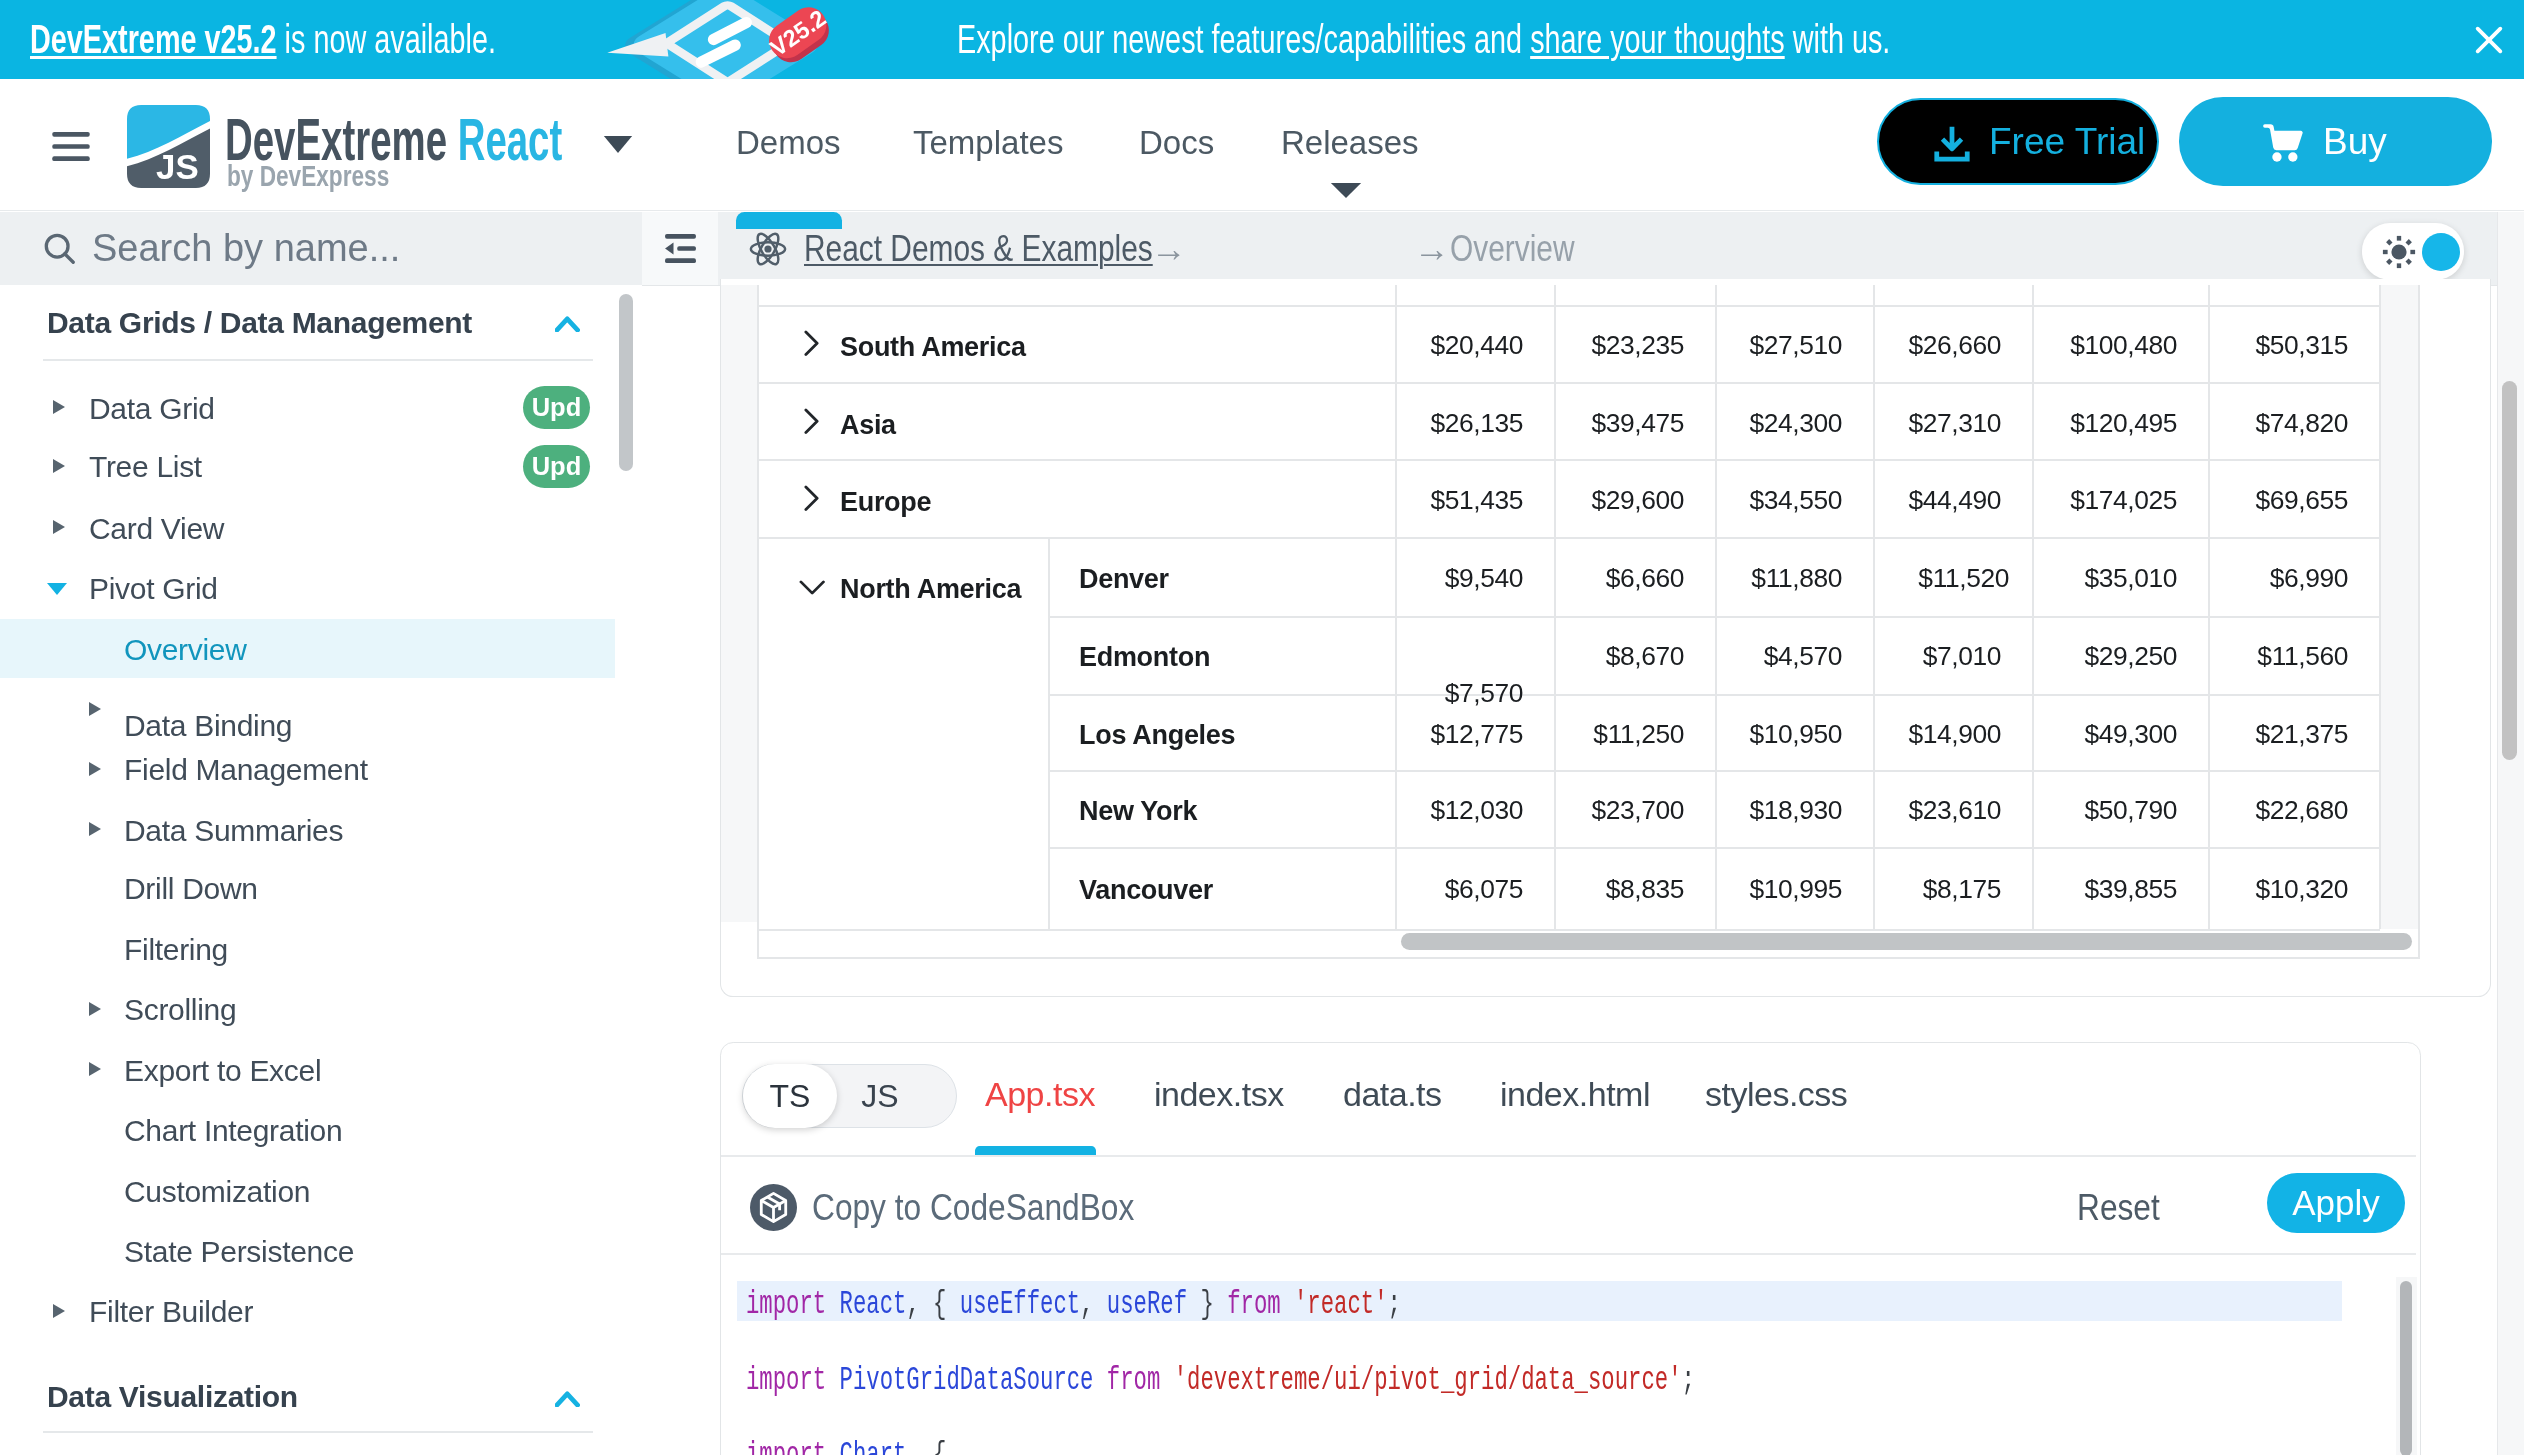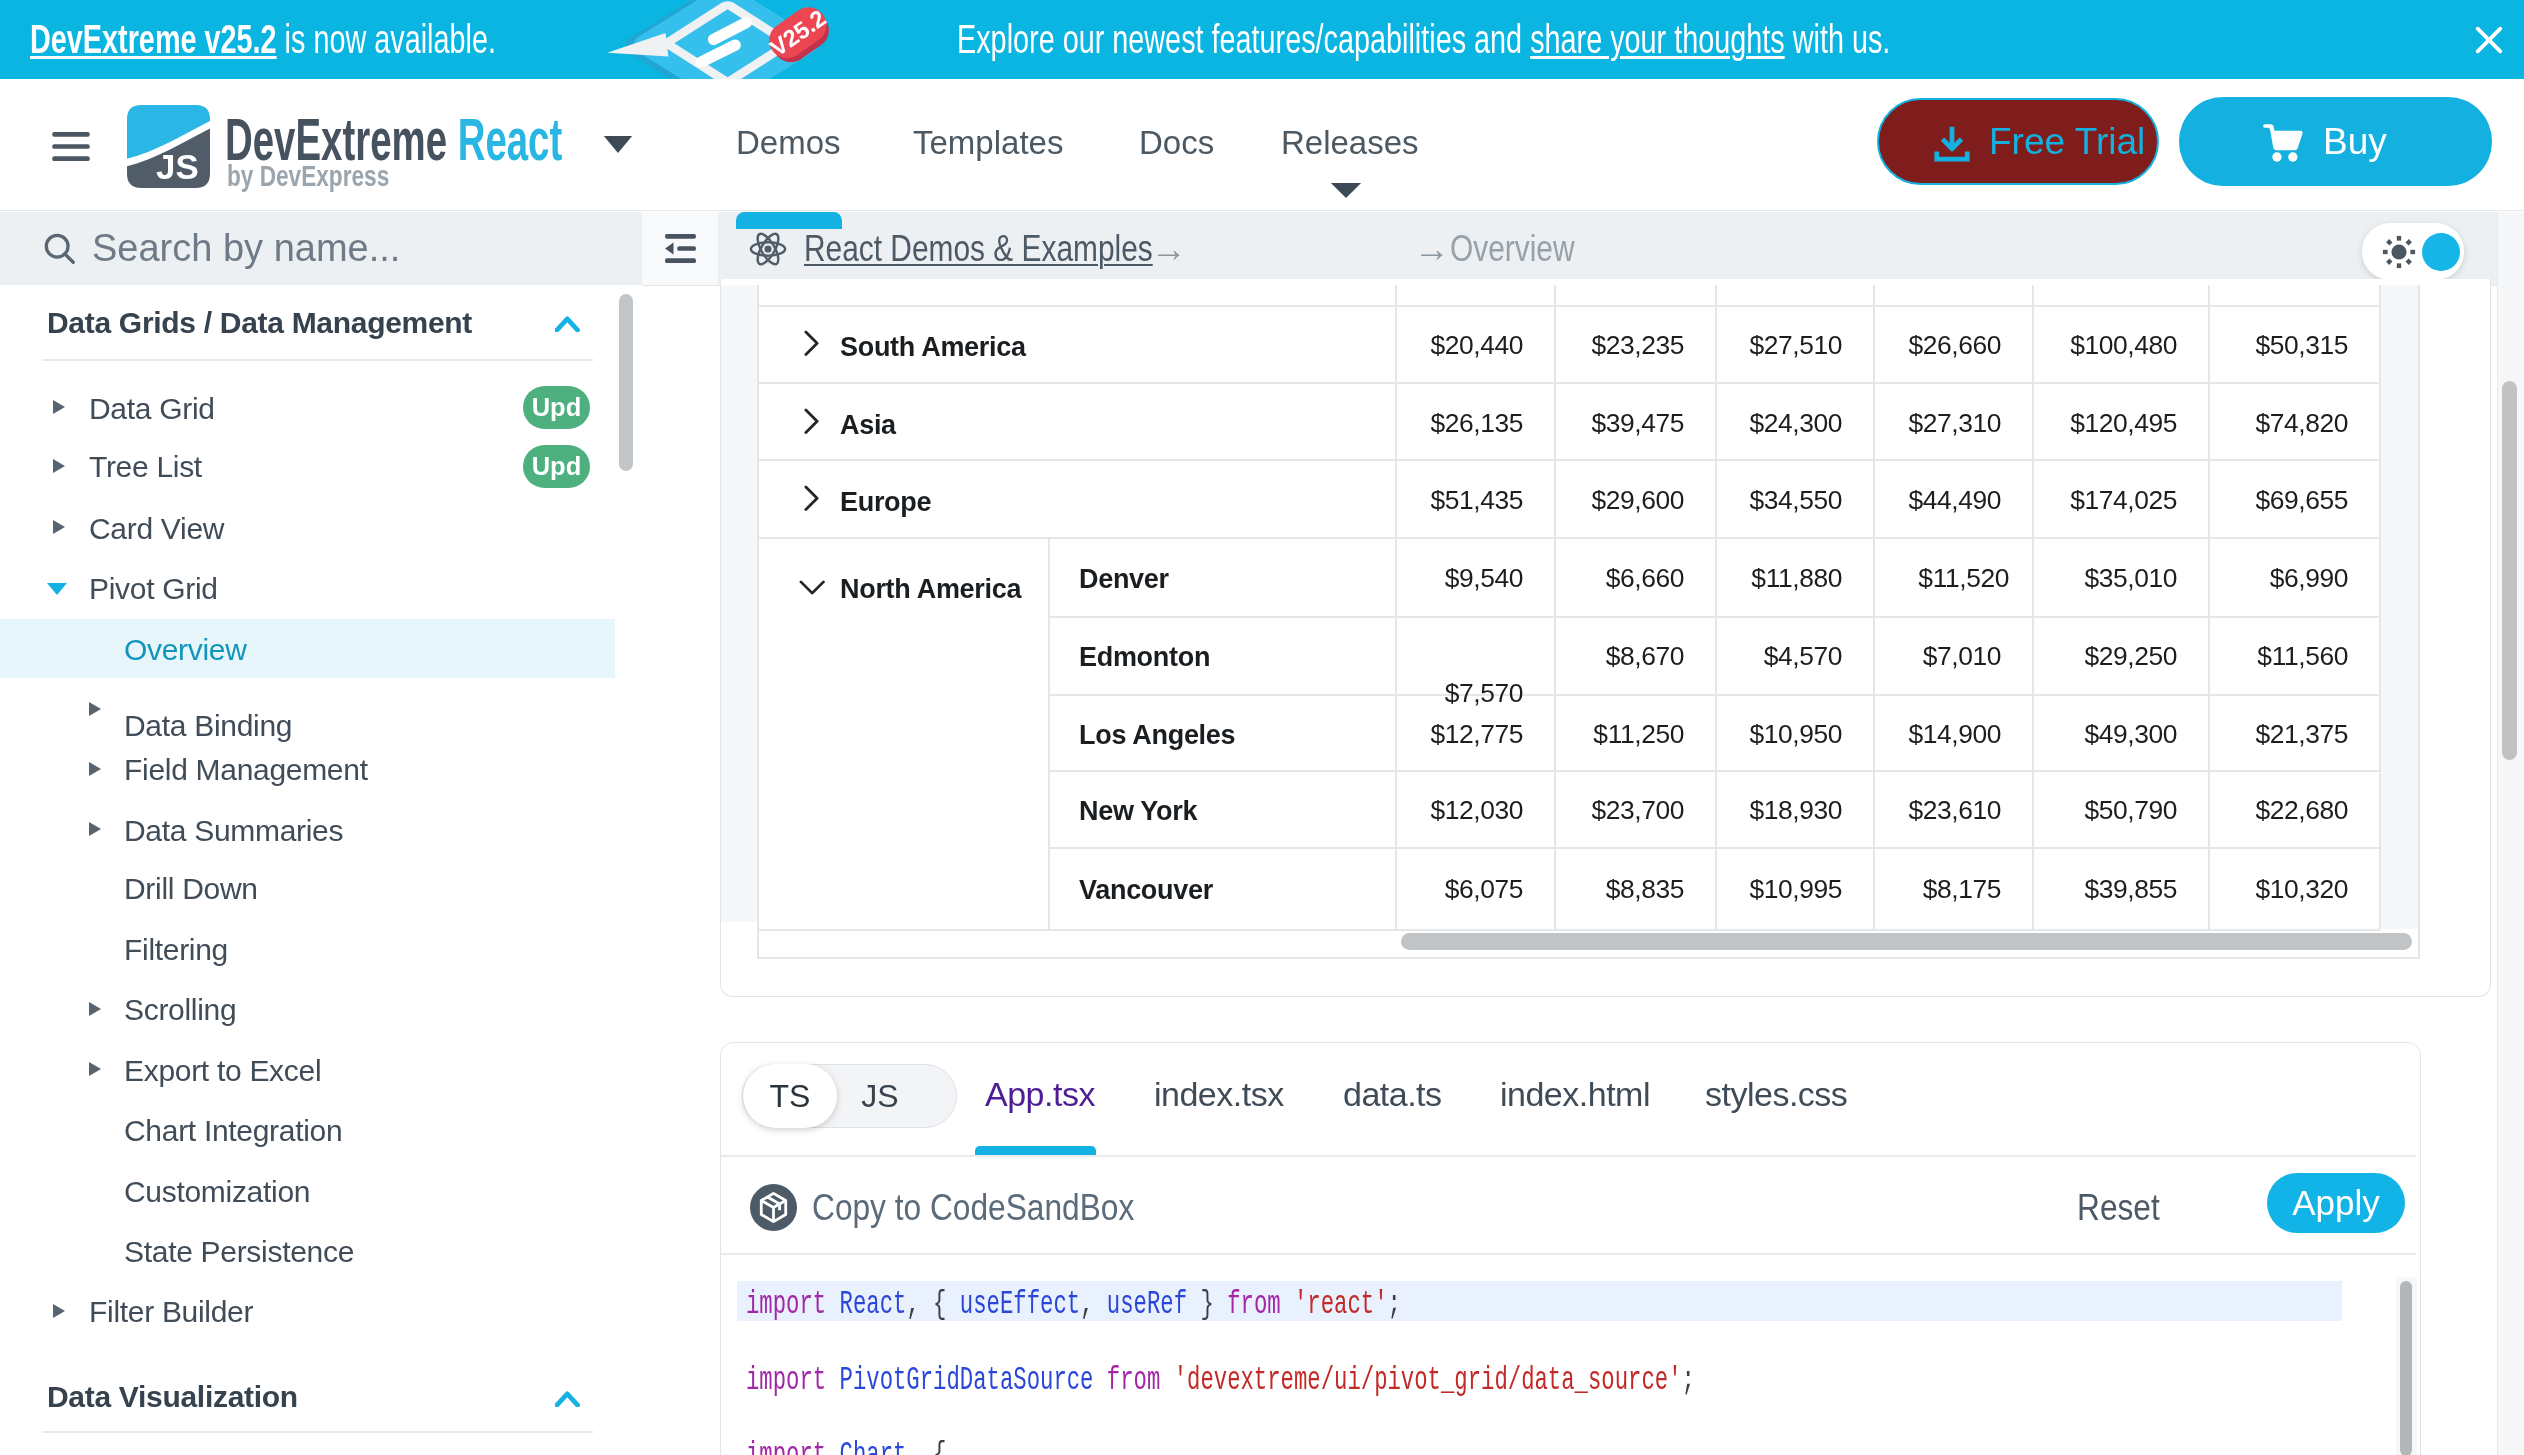--- a/index.html
+++ b/index.html
@@ -77,21 +77,21 @@
   </svg>
 
   <div class="a" style="left:736px;top:45px;font-size:33px;color:#4c5963;">Demos</div>
   <div class="a" style="left:913px;top:45px;font-size:33px;color:#4c5963;">Templates</div>
   <div class="a" style="left:1139px;top:45px;font-size:33px;color:#4c5963;">Docs</div>
   <div class="a" style="left:1281px;top:45px;font-size:33px;color:#4c5963;">Releases</div>
   <svg class="a" style="left:1329px;top:102px;" width="34" height="19" viewBox="0 0 36 20">
     <path d="M2 2 L18 18 L34 2 Z" fill="#3d4a56"></path>
   </svg>
 
-  <div class="a" style="left:1877px;top:19px;width:278px;height:83px;border:2.8px solid #14b0df;border-radius:44px;background:#7f1d1d;">
+  <div class="a" style="left:1877px;top:19px;width:278px;height:83px;border:2.8px solid #14b0df;border-radius:44px;background:#000000;">
     <svg class="a" style="left:53px;top:23px;" width="40" height="40" viewBox="0 0 42 42">
       <path d="M21 4 L21 26 M11 17 L21 27 L31 17" fill="none" stroke="#14b0df" stroke-width="5" stroke-linejoin="round" stroke-linecap="butt"></path>
       <path d="M5 30 L5 38 L37 38 L37 30" fill="none" stroke="#14b0df" stroke-width="5"></path>
     </svg>
     <div class="a" style="left:110px;top:0;height:83px;line-height:83px;font-size:37px;color:#14b0df;">Free Trial</div>
   </div>
   <div class="a" style="left:2179px;top:18px;width:313px;height:89px;border-radius:44px;background:#14b0df;">
     <svg class="a" style="left:83px;top:24.5px;" width="43" height="42" viewBox="0 0 46 44">
       <path d="M3 2 h6 a3.5 3.5 0 0 1 3.5 3 l0.8 4 h28.2 a2 2 0 0 1 1.9 2.7 l-5.2 15.6 a3.5 3.5 0 0 1 -3.3 2.4 h-19.5 a3.5 3.5 0 0 1 -3.4 -2.8 L8.6 7.6 A2.5 2.5 0 0 0 6.2 5.6 H3 a1.8 1.8 0 0 1 0 -3.6 z" fill="#fff"></path>
       <circle cx="16" cy="37" r="5" fill="#fff"></circle>
@@ -310,21 +310,21 @@
 <div class="val" style="left:1653px;top:874px;">$10,995</div>
 <div class="val" style="left:1812px;top:874px;">$8,175</div>
 <div class="val" style="left:1988px;top:874px;">$39,855</div>
 <div class="val" style="left:2159px;top:874px;">$10,320</div>
 
 <div class="a" style="left:742px;top:1064px;width:215px;height:64px;border-radius:32px;background:#f3f4f6;border:1.9px solid #dde2e7;box-sizing:border-box;"></div>
 <div class="a" style="left:743px;top:1064px;width:94px;height:64px;border-radius:32px;background:#fff;box-shadow:0 1.9px 7.6px rgba(0,0,0,.18);"></div>
 <div class="a" style="left:743px;top:1064px;width:94px;height:64px;line-height:64px;font-size:32px;color:#2b333c;text-align:center;">TS</div>
 <div class="a" style="left:828px;top:1064px;width:104px;height:64px;line-height:64px;font-size:32px;color:#39434e;text-align:center;">JS</div>
 
-<div class="a" style="left:985px;top:1075px;font-size:34px;color:#4c1d95;letter-spacing:-0.5px;">App.tsx</div>
+<div class="a" style="left:985px;top:1075px;font-size:34px;color:#ef4444;letter-spacing:-0.5px;">App.tsx</div>
 <div class="a" style="left:1154px;top:1075px;font-size:34px;color:#3f4b56;letter-spacing:-0.5px;">index.tsx</div>
 <div class="a" style="left:1343px;top:1075px;font-size:34px;color:#3f4b56;letter-spacing:-0.5px;">data.ts</div>
 <div class="a" style="left:1500px;top:1075px;font-size:34px;color:#3f4b56;letter-spacing:-0.5px;">index.html</div>
 <div class="a" style="left:1705px;top:1075px;font-size:34px;color:#3f4b56;letter-spacing:-0.5px;">styles.css</div>
 <div class="a" style="left:975px;top:1146px;width:121px;height:9.4px;background:#13b2e3;border-radius:4.7px 4.7px 0 0;"></div>
 <div class="hl" style="left:721px;top:1155px;width:1695px;background:#e8eaec;"></div>
 
 <svg class="a" style="left:750px;top:1184px;" width="47" height="47" viewBox="0 0 50 50">
   <circle cx="25" cy="25" r="25" fill="#4d5a68"></circle>
   <g stroke="#fff" stroke-width="3" fill="none" stroke-linejoin="round">

